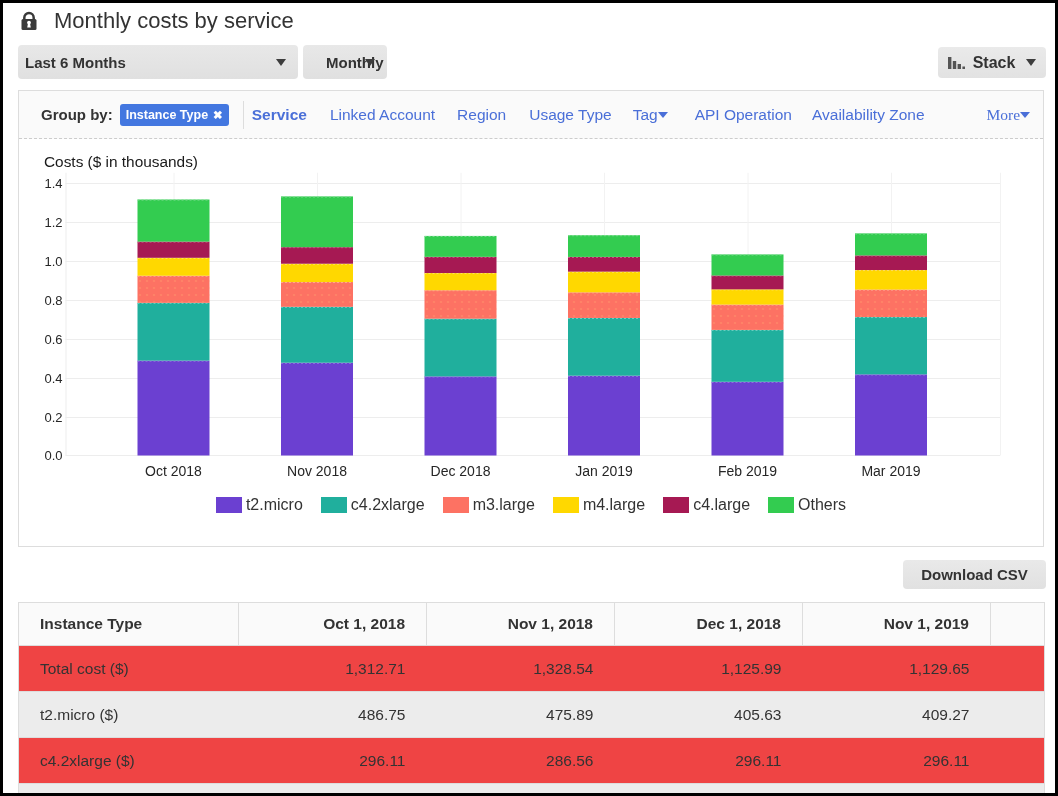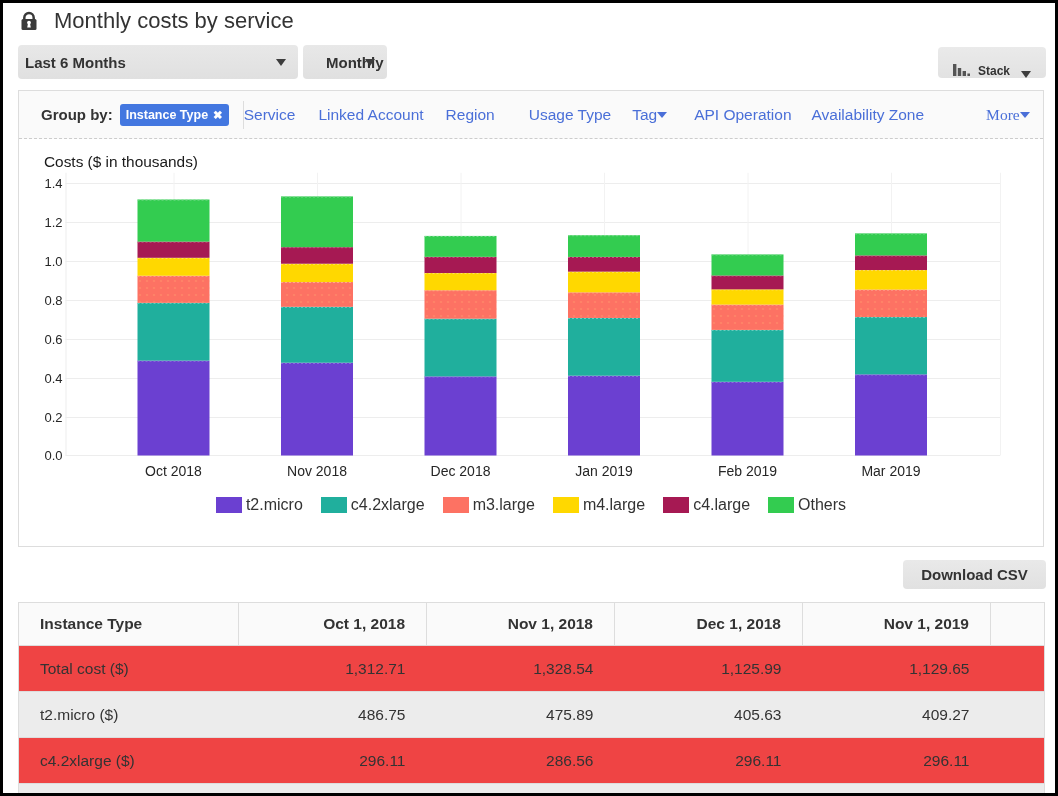--- a/index.html
+++ b/index.html
@@ -21,22 +21,22 @@
     display:flex;align-items:center;box-sizing:border-box;
     font-size:15px;font-weight:bold;color:#333;
   }
   .dd1{left:15px;width:280px;padding-left:7px;}
   .dd2{left:300px;width:84px;padding-left:23px;}
   .caret{width:0;height:0;border-left:5px solid transparent;border-right:5px solid transparent;border-top:7px solid #3d3d3d;display:inline-block;}
   .dd1 .caret{position:absolute;right:12px;}
   .dd2 .caret{position:absolute;right:12px;}
   .stackbtn{
     left:935px;top:44px;width:108px;height:31px;background:linear-gradient(#eaeaea,#e2e2e2);border-radius:4px;
-    display:flex;align-items:flex-end;justify-content:center;gap:7px;
-    font-size:12px;font-weight:bold;color:#333;box-sizing:border-box;
+    display:flex;align-items:center;justify-content:center;gap:7px;
+    font-size:16px;font-weight:bold;color:#333;box-sizing:border-box;
   }
   
   .card{
     left:15px;top:87px;width:1026px;height:457px;
     border:1px solid #ddd;box-sizing:border-box;background:#fff;
   }
   .groupbar{
     position:absolute;left:0;top:0;width:100%;height:48px;
     background:#fafafa;border-bottom:1px dashed #ccc;box-sizing:border-box;
     display:flex;align-items:center;font-size:15px;
@@ -109,24 +109,24 @@
     <span>Stack</span>
     <span class="caret" style="margin-left:4px;"></span>
   </div>
 
   <div class="abs card">
     <div class="groupbar">
       <span class="gb-label">Group by:</span>
       <span class="chip">Instance Type <span class="x">✖</span></span>
       <span class="gb-sep"></span>
       <div class="gb-links">
-        <span style="margin-left:0;">Service</span>
+        <span style="margin-left:8px;font-weight:bold;">Service</span>
         <span style="margin-left:23px;">Linked Account</span>
         <span style="margin-left:22px;">Region</span>
-        <span style="margin-left:34px;">Usage Type</span>
+        <span style="margin-left:23px;">Usage Type</span>
         <span style="margin-left:21px;">Tag</span>
           <span class="lcaret"></span>
         <span style="margin-left:27px;">API Operation</span>
         <span style="margin-left:20px;">Availability Zone</span>
         <span style="margin-left:62px;font-family:Liberation Serif, serif;">More</span>
           <span class="lcaret"></span>
       </div>
     </div>
 
     <svg id="chart" width="1024" height="356" viewBox="0 0 1024 356" style="position:absolute;left:0;top:48px;">

